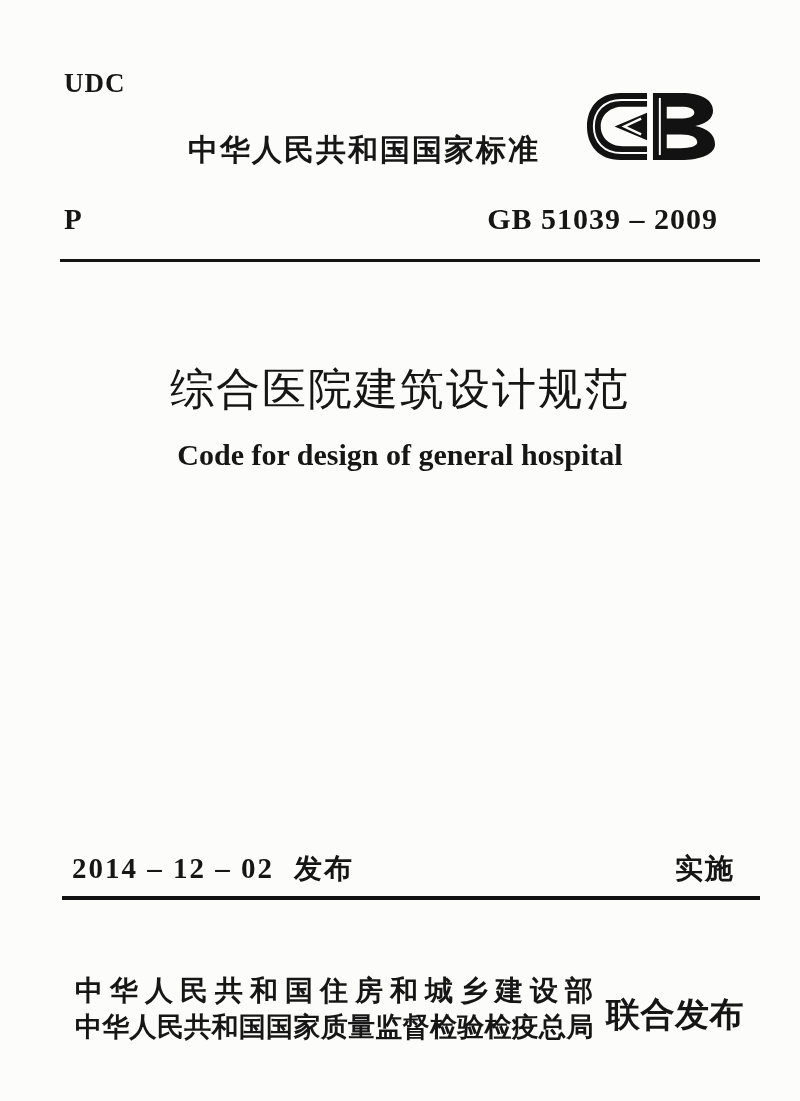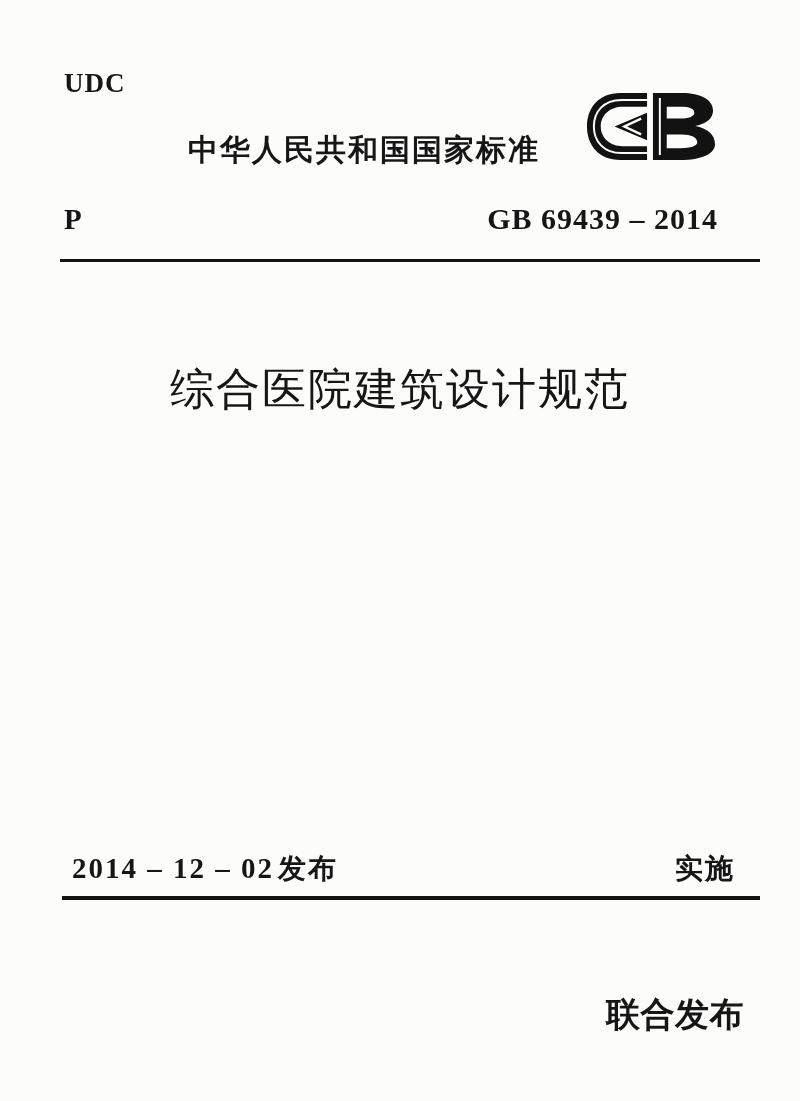--- a/index.html
+++ b/index.html
@@ -88,21 +88,21 @@
     white-space: nowrap;
   }
   .date-num {
     font-weight: bold;
     font-size: 29px;
     letter-spacing: 2px;
   }
   .date-label {
     font-weight: bold;
     font-size: 28px;
-    margin-left: 4px;
+    margin-left: 20px;
     letter-spacing: 2px;
   }
   .date-group { display: inline-flex; align-items: baseline; }
   .rule-thick {
     position: absolute;
     left: 62px; top: 896px;
     width: 698px; height: 4px;
     background: #121212;
   }
   .issuers {
@@ -155,35 +155,40 @@
       <path fill-rule="evenodd" d="M69 1 H98 C118 1 130 8 130 19 C130 27 123 32 112 34.5 C124 37 132 43 132 53 C132 63 118 69 97 69 H69 Z
         M83 15 H97 C106 15 111 17 111 21 C111 25 105 27 96 27 H83 Z
         M83 43 H98 C108 43 114 46 114 51 C114 55 107 57 97 57 H83 Z" fill="#121212"></path>
 
       <path d="M76 6 V64" fill="none" stroke="#fcfcfb" stroke-width="2"></path>
     </svg>
   </div>
 
   <div class="p-label serif">P</div>
 
-  <div class="std-code serif">GB 69439 – 2014</div>
+  <div class="std-code serif">GB 51039 – 2009</div>
 
   <div class="rule-thin"></div>
 
   <div class="title-zh serif">综合医院建筑设计规范</div>
 
+  <div class="title-en serif">Code for design of general hospital</div>
 
   <div class="dates-row">
     <span class="date-group">
       <span class="date-num serif">2014 – 12 – 02</span>
       <span class="date-label sans">发布</span>
     </span>
     <span class="date-group">
       <span class="date-label sans">实施</span>
     </span>
   </div>
 
   <div class="rule-thick"></div>
 
+  <div class="issuers">
+    <div class="issuer-line-1 sans">中华人民共和国住房和城乡建设部</div>
+    <div class="issuer-line-2 sans">中华人民共和国国家质量监督检验检疫总局</div>
+  </div>
 
   <div class="joint-label sans">联合发布</div>
 
 </div>
 
 </body></html>

